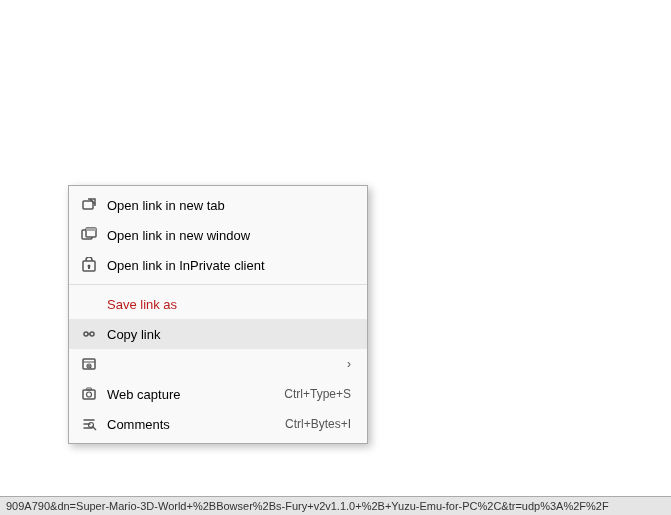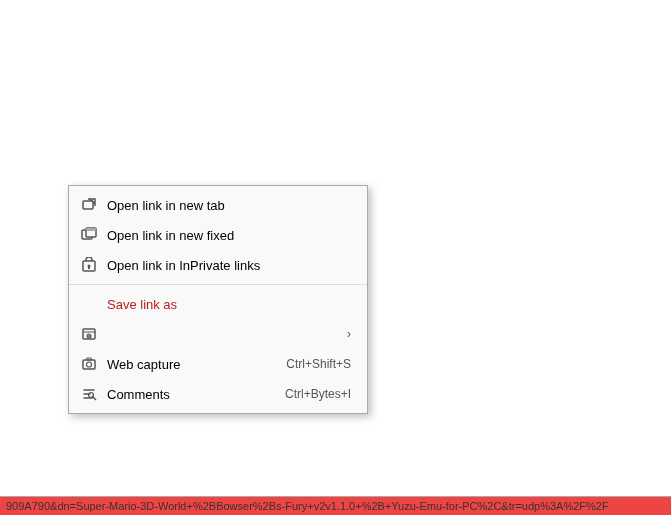--- a/index.html
+++ b/index.html
@@ -160,21 +160,21 @@
     .links-row {
       padding: 4px 10px;
       font-size: 12px;
     }
 
     .bottom-bar {
       position: absolute;
       bottom: 0;
       left: 0;
       right: 0;
-      background: #ef4444;
+      background: #e5e5e5;
       border-top: 1px solid #aaa;
       padding: 3px 6px;
       font-size: 11px;
       color: #333;
       white-space: nowrap;
       overflow: hidden;
     }
 
     
     .context-menu-overlay {
@@ -357,42 +357,52 @@
     </div>
 
     <div class="ctx-item">
       <span class="ctx-icon">
         <svg width="16" height="16" viewBox="0 0 16 16" fill="none">
           <rect x="1" y="3" width="10" height="9" rx="1" stroke="#555" stroke-width="1.5" fill="none"></rect>
           <rect x="5" y="1" width="10" height="9" rx="1" stroke="#555" stroke-width="1.5" fill="#f9f9f9"></rect>
           <rect x="5" y="1" width="10" height="3" rx="1" fill="#aaa"></rect>
         </svg>
       </span>
-      <span>Open link in new fixed</span>
+      <span>Open link in new window</span>
     </div>
 
     <div class="ctx-item">
       <span class="ctx-icon">
         <svg width="16" height="16" viewBox="0 0 16 16" fill="none">
           <rect x="2" y="4" width="12" height="10" rx="1" stroke="#555" stroke-width="1.5" fill="none"></rect>
           <path d="M5 4V3a3 3 0 016 0v1" stroke="#555" stroke-width="1.5" fill="none"></path>
           <circle cx="8" cy="9" r="1.5" fill="#555"></circle>
           <rect x="7" y="9" width="2" height="3" rx="0.5" fill="#555"></rect>
         </svg>
       </span>
-      <span>Open link in InPrivate links</span>
+      <span>Open link in InPrivate client</span>
     </div>
 
     <div class="ctx-divider"></div>
 
     <div class="ctx-item disabled">
       <span class="ctx-icon"></span>
       <span>Save link as</span>
     </div>
 
+    <div class="ctx-item highlighted">
+      <span class="ctx-icon">
+        <svg width="16" height="16" viewBox="0 0 16 16" fill="none">
+          <circle cx="5" cy="8" r="2" stroke="#555" stroke-width="1.5" fill="none"></circle>
+          <circle cx="11" cy="8" r="2" stroke="#555" stroke-width="1.5" fill="none"></circle>
+          <line x1="7" y1="8" x2="9" y2="8" stroke="#555" stroke-width="1.5"></line>
+        </svg>
+      </span>
+      <span>Copy link</span>
+    </div>
 
     <div class="ctx-item">
       <span class="ctx-icon">
         <svg width="16" height="16" viewBox="0 0 16 16" fill="none">
           <rect x="2" y="3" width="12" height="10" rx="1" stroke="#555" stroke-width="1.5" fill="none"></rect>
           <path d="M2 6h12" stroke="#555" stroke-width="1"></path>
           <circle cx="8" cy="10" r="2" stroke="#555" stroke-width="1.2" fill="none"></circle>
           <path d="M6.5 10h3M8 8.5v3" stroke="#555" stroke-width="1"></path>
         </svg>
       </span>
@@ -401,21 +411,21 @@
 
     <div class="ctx-item">
       <span class="ctx-icon">
         <svg width="16" height="16" viewBox="0 0 16 16" fill="none">
           <rect x="2" y="4" width="12" height="9" rx="1" stroke="#555" stroke-width="1.5" fill="none"></rect>
           <circle cx="8" cy="8.5" r="2.5" stroke="#555" stroke-width="1.2" fill="none"></circle>
           <rect x="5.5" y="2" width="5" height="2" rx="0.5" stroke="#555" stroke-width="1" fill="none"></rect>
         </svg>
       </span>
       <span>Web capture</span>
-      <span class="ctx-shortcut">Ctrl+Shift+S</span>
+      <span class="ctx-shortcut">Ctrl+Type+S</span>
     </div>
 
     <div class="ctx-item">
       <span class="ctx-icon">
         <svg width="16" height="16" viewBox="0 0 16 16" fill="none">
           <path d="M3 4h10M3 8h6M3 12h8" stroke="#555" stroke-width="1.5" stroke-linecap="round"></path>
           <path d="M11 10l4 4" stroke="#555" stroke-width="1.5"></path>
           <circle cx="10" cy="9" r="2.5" stroke="#555" stroke-width="1.2" fill="none"></circle>
         </svg>
       </span>

